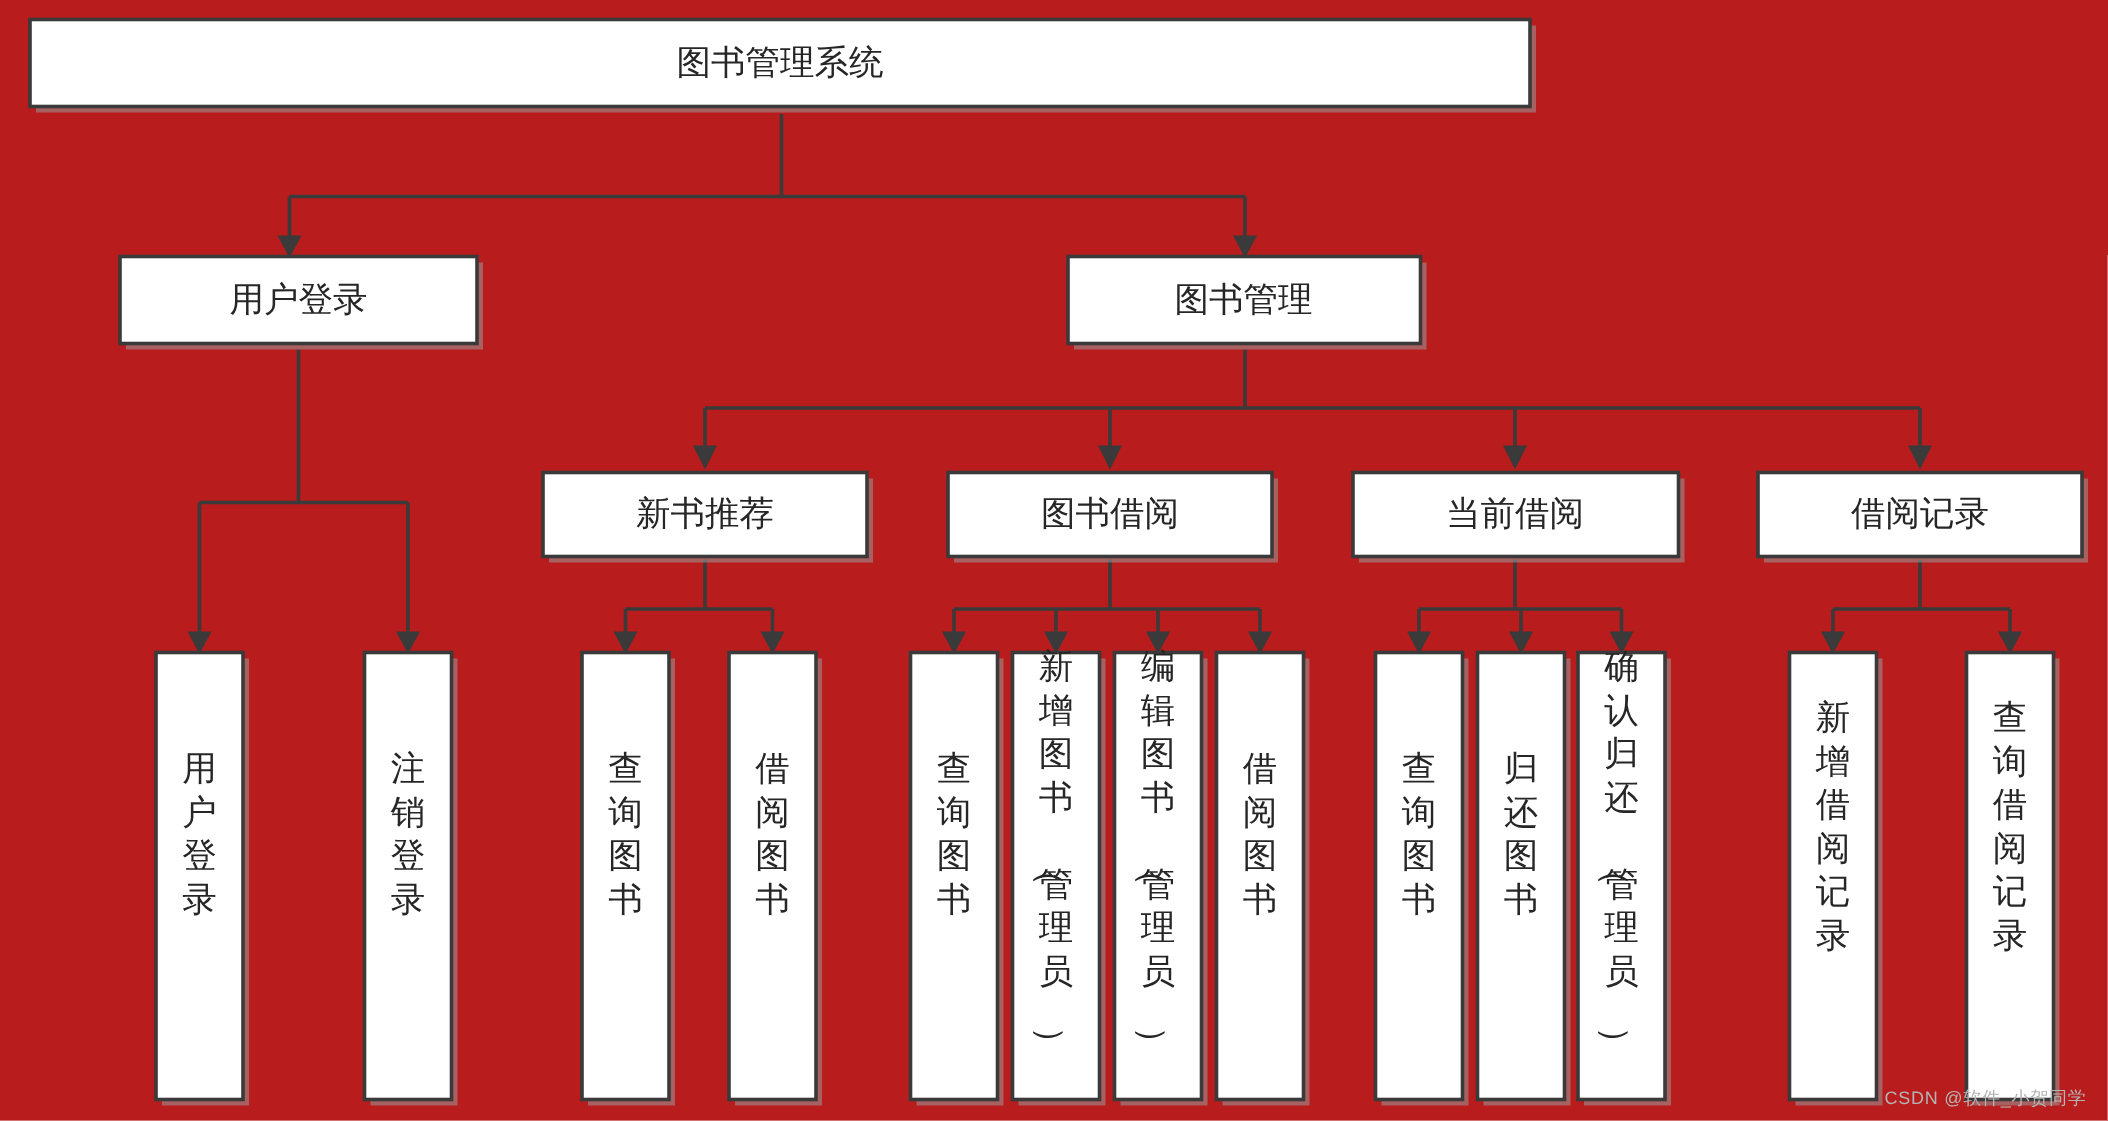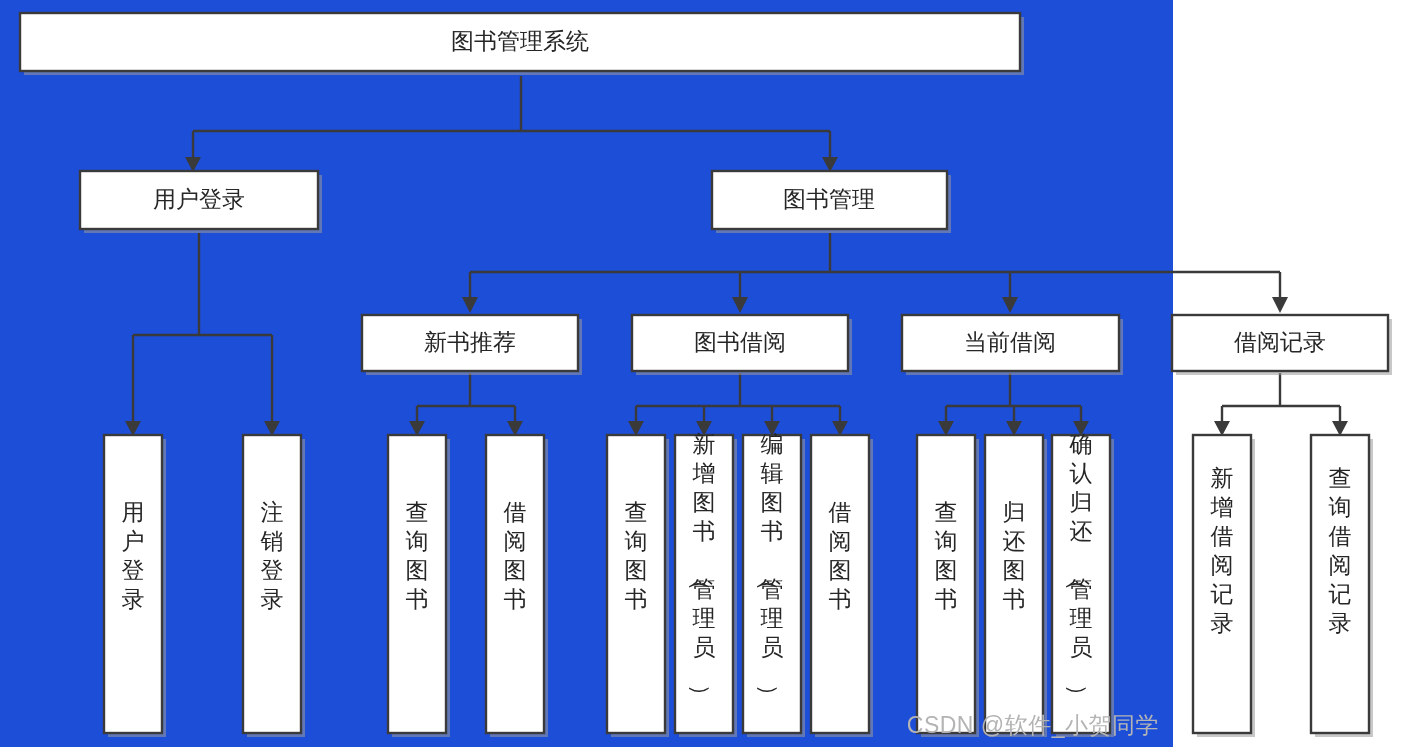--- a/index.html
+++ b/index.html
@@ -8,23 +8,23 @@
     background: #ffffff;
   }
   body {
     width: 1405px;
     height: 747px;
     font-family: "Liberation Sans", "DejaVu Sans", sans-serif;
     overflow: hidden;
   }
   #diagram-root {
     position: relative;
-    width: 1173px;
+    width: 1405px;
     height: 747px;
-    background: #1d4ed8;
+    background: #b91c1c;
   }
   svg.diagram-canvas {
     position: absolute;
     left: 0;
     top: 0;
     width: 1405px;
     height: 747px;
   }
   .node-box {
     fill: #ffffff;
@@ -56,21 +56,21 @@
     fill: #262626;
     font-family: "Liberation Sans", "DejaVu Sans", sans-serif;
     font-size: 23px;
     text-anchor: middle;
   }
   .watermark-text {
     position: absolute;
     right: 14px;
     bottom: 6px;
     font-family: "Liberation Sans", "DejaVu Sans", sans-serif;
-    font-size: 23px;
+    font-size: 12px;
     color: #b4b4b4;
     white-space: nowrap;
     letter-spacing: 0.5px;
   }
 </style>
 </head>
 <body>
 
 <div id="diagram-root">
 

